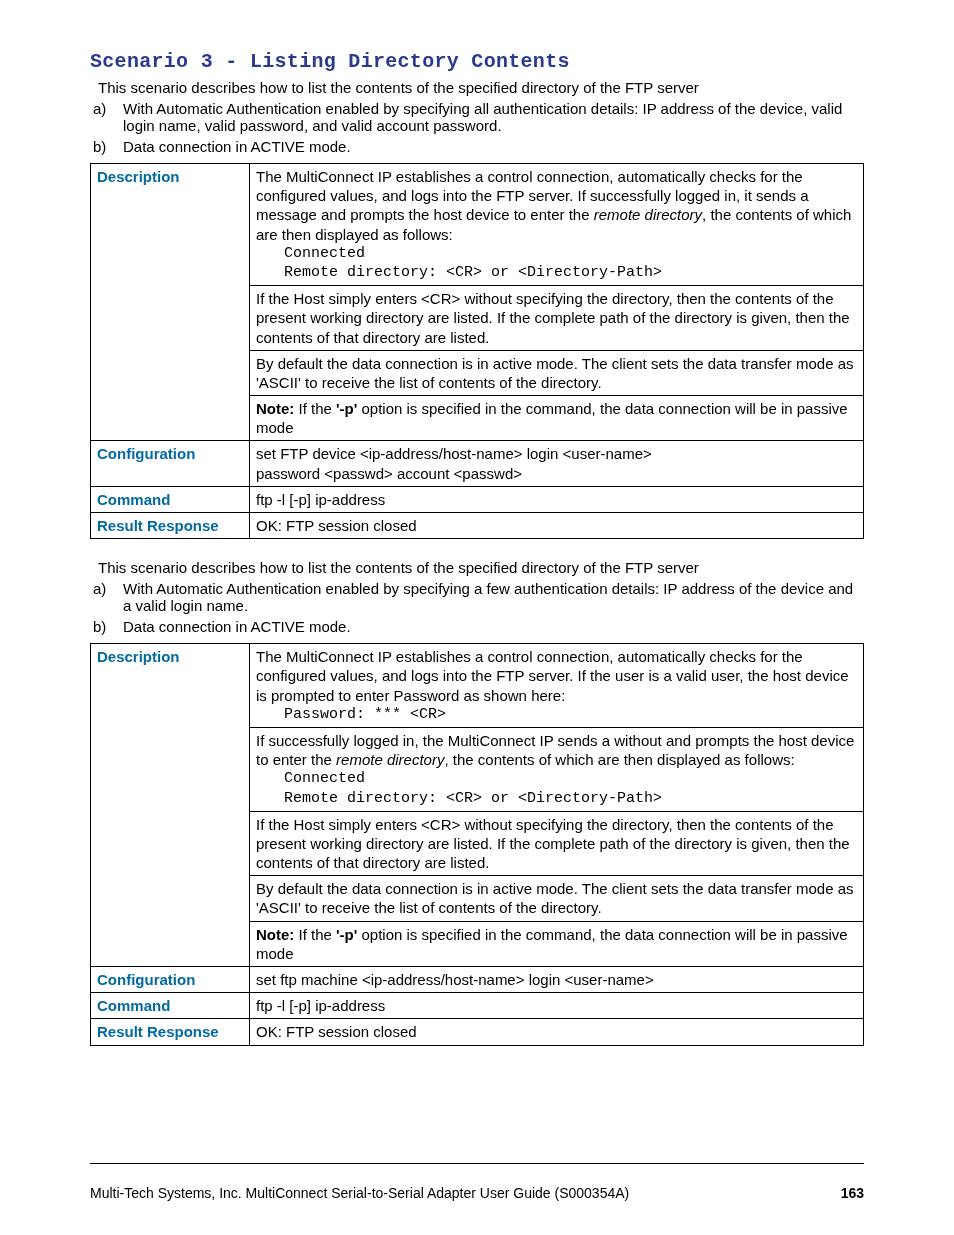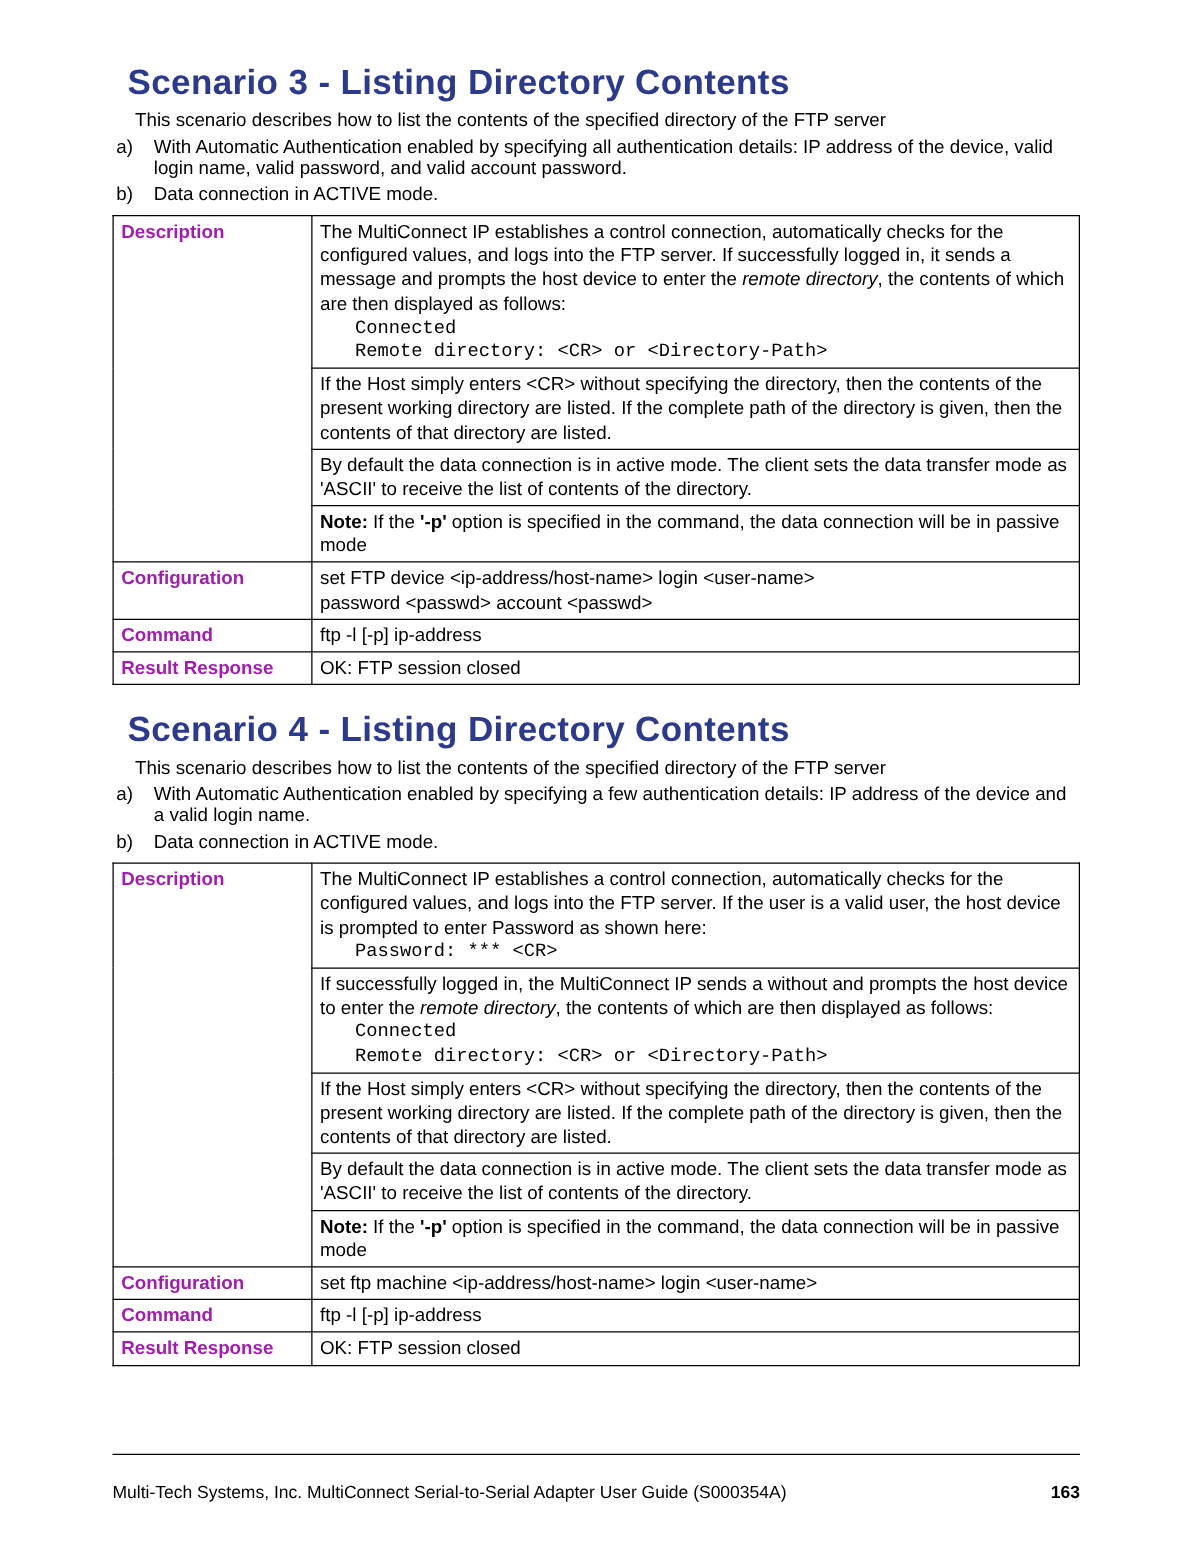--- a/index.html
+++ b/index.html
@@ -18,48 +18,48 @@
     padding: 50px 90px 0 90px;
   }
   .hdr {
     text-align: right;
     font-size: 15px;
     border-bottom: 1px solid #000;
     padding-bottom: 4px;
     margin-bottom: 22px;
   }
   h1 {
-    font-family: Liberation Sans, sans-serif;
+    font-family: Liberation Mono, monospace;
     color: #2b3a8f;
     font-weight: bold;
-    font-size: 28px;
-    margin: 0 0 6px 12px;
+    font-size: 20px;
+    margin: 0 0 6px 0;
     letter-spacing: 0.3px;
   }
-  .intro { margin: 0 0 4px 18px; }
+  .intro { margin: 0 0 4px 8px; }
   .olist { margin: 2px 0 8px 0; padding: 0; }
   .olist .item { display: flex; margin-bottom: 4px; }
   .olist .marker { width: 30px; flex-shrink: 0; padding-left: 3px; }
   .olist .body { flex: 1; }
   table.t {
     border-collapse: collapse;
     width: 100%;
     margin-top: 2px;
     margin-bottom: 20px;
   }
   table.t td {
     border: 1px solid #000;
     vertical-align: top;
     padding: 3px 6px 3px 6px;
     font-size: 15px;
     line-height: 1.28;
   }
   table.t td.lab {
     width: 146px;
-    color: #a21caf;
+    color: #0369a1;
     font-weight: bold;
     margin-left: 30px;
   }
   .mono { font-family: Liberation Sans, sans-serif; }
   .monoblk { font-family: 'Courier New', monospace; padding-left: 28px; }
   .note-l { color: #000000; font-weight: bold; }
   .bold { font-weight: bold; }
   .ital { font-style: italic; margin-top: 28px; }
   .para { margin-bottom: 4px; }
   .ftr {
@@ -122,21 +122,20 @@
       <td class="lab">Command</td>
       <td class="mono">ftp -l [-p] ip-address</td>
     </tr>
     <tr>
       <td class="lab">Result Response</td>
       <td>OK: FTP session closed</td>
     </tr>
   </tbody>
     </table>
 
-  <h1>Scenario 4 - Listing Directory Contents</h1>
   <div class="intro para">This scenario describes how to list the contents of the specified directory of the FTP server</div>
   <div class="olist">
     <div class="item">
       <div class="marker">a)</div>
       <div class="body">With Automatic Authentication enabled by specifying a few authentication details: IP address of the device and a valid login name.</div>
     </div>
     <div class="item">
       <div class="marker">b)</div>
       <div class="body">Data connection in ACTIVE mode.</div>
     </div>

